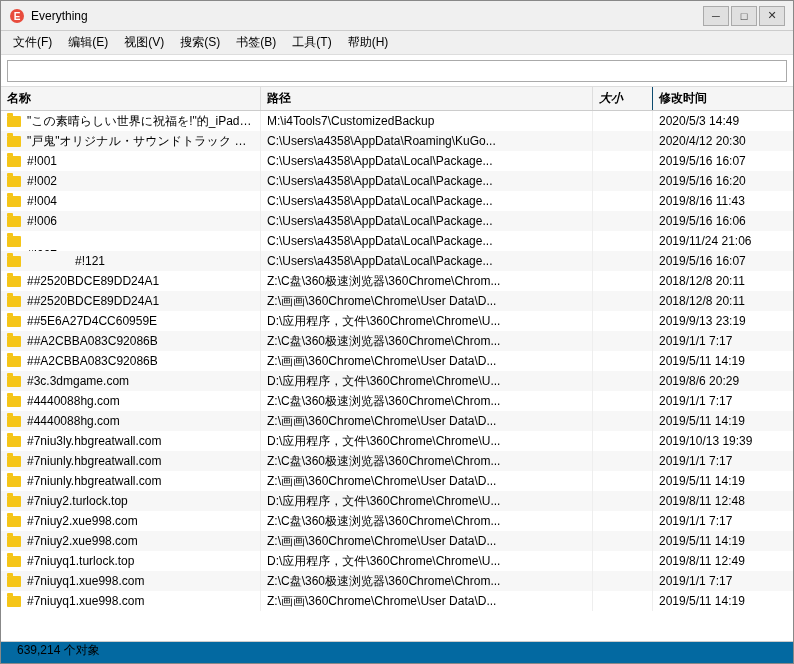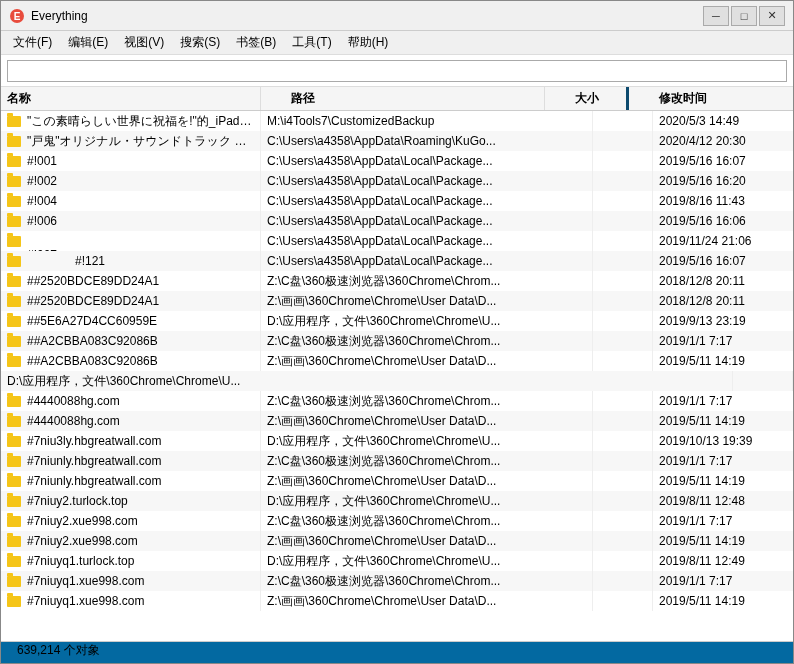--- a/index.html
+++ b/index.html
@@ -96,21 +96,20 @@
       outline: none;
       background: #fff;
     }
     .table-header {
       display: flex;
       background: #f5f5f5;
       border-bottom: 1px solid #ccc;
       height: 24px;
       align-items: center;
       padding: 0;
-      gap: 24px;
     }
     .col-name {
       width: 260px;
       min-width: 260px;
       padding: 0 6px;
       font-weight: bold;
       font-size: 12px;
       border-right: 1px solid #ddd;
       height: 100%;
       display: flex;
@@ -127,25 +126,26 @@
       display: flex;
       align-items: center;
       cursor: pointer;
     }
     .col-size {
       width: 60px;
       min-width: 60px;
       padding: 0 6px;
       font-weight: bold;
       font-size: 12px;
-      border-right: 3px solid #0c4a6e;
+      border-right: 1px solid #0c4a6e;
       height: 100%;
       display: flex;
       align-items: center;
       cursor: pointer;
+      font-style: italic;
     }
     .col-date {
       width: 140px;
       min-width: 140px;
       padding: 0 6px;
       font-weight: bold;
       font-size: 12px;
       height: 100%;
       display: flex;
       align-items: center;
@@ -394,22 +394,27 @@
       <div class="table-row">
         <div class="cell cell-name">
           <span class="folder-icon"></span>
           <span style="overflow: hidden; text-overflow: ellipsis; white-space: nowrap;">##A2CBBA083C92086B</span>
         </div>
         <div class="cell cell-path">Z:\画画\360Chrome\Chrome\User Data\D...</div>
         <div class="cell cell-size"></div>
         <div class="cell cell-date">2019/5/11 14:19</div>
       </div>
       <div class="table-row">
+        <div class="cell cell-name">
+          <span class="folder-icon"></span>
+          <span style="overflow: hidden; text-overflow: ellipsis; white-space: nowrap;">#3c.3dmgame.com</span>
+        </div>
         <div class="cell cell-path">D:\应用程序，文件\360Chrome\Chrome\U...</div>
         <div class="cell cell-size"></div>
+        <div class="cell cell-date">2019/8/6 20:29</div>
       </div>
       <div class="table-row">
         <div class="cell cell-name">
           <span class="folder-icon"></span>
           <span style="overflow: hidden; text-overflow: ellipsis; white-space: nowrap;">#4440088hg.com</span>
         </div>
         <div class="cell cell-path">Z:\C盘\360极速浏览器\360Chrome\Chrom...</div>
         <div class="cell cell-size"></div>
         <div class="cell cell-date">2019/1/1 7:17</div>
       </div>

